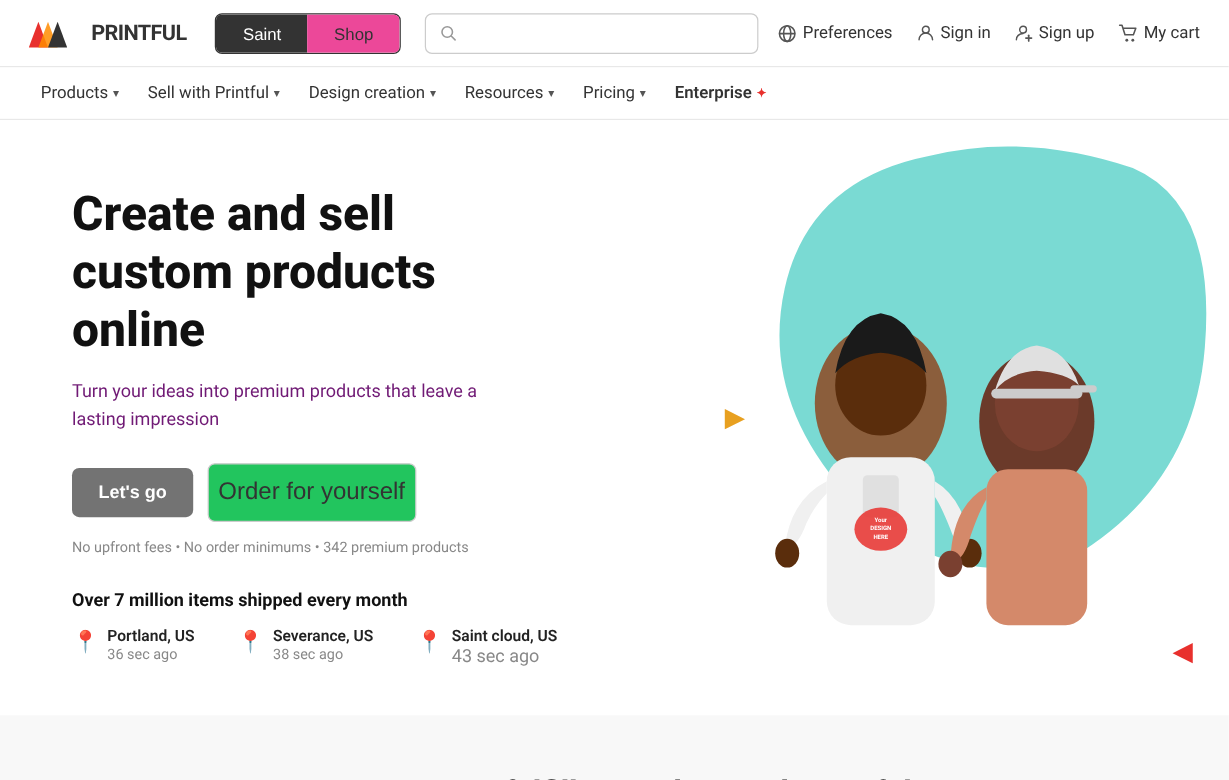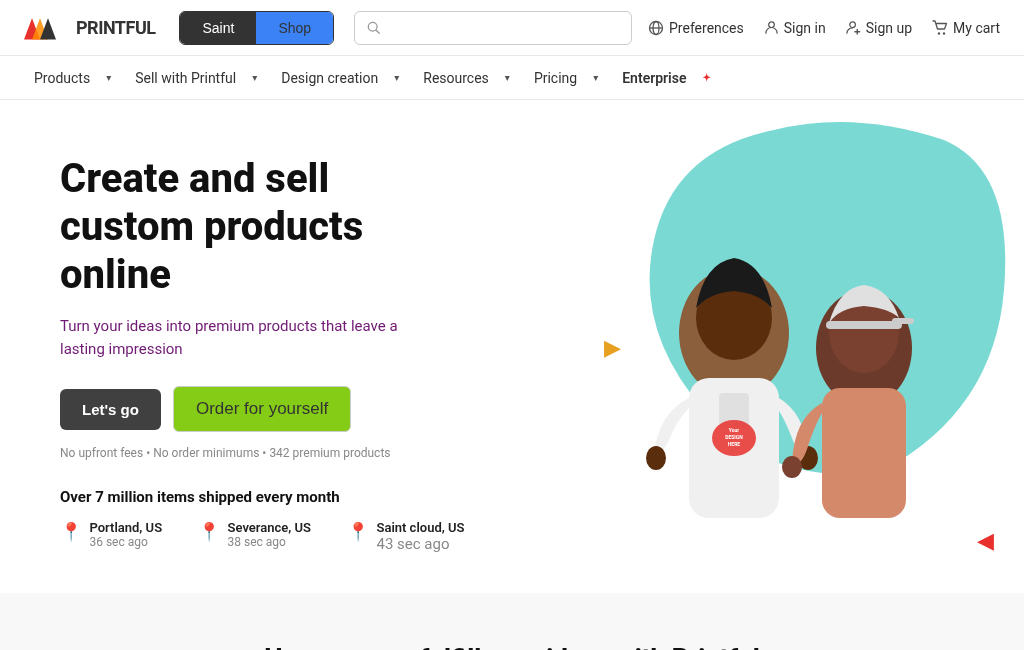--- a/index.html
+++ b/index.html
@@ -4,32 +4,32 @@
   <style>
     * { margin: 0; padding: 0; box-sizing: border-box; }
     body { font-family: -apple-system, BlinkMacSystemFont, 'Segoe UI', Roboto, sans-serif; font-size: 14px; color: #333; background: #fff; width: 1024px; overflow-x: hidden; }
 
     
     .header { display: flex; align-items: center; padding: 0 24px; height: 56px; border-bottom: 1px solid #e8e8e8; gap: 16px; }
     .logo { display: flex; align-items: center; gap: 20px; margin-right: 8px; }
     .logo-icon { width: 32px; height: 28px; }
     .logo-text { font-size: 18px; font-weight: 700; color: #333; letter-spacing: -0.5px; }
     .sell-shop-toggle { display: flex; border: 1.5px solid #333; border-radius: 6px; overflow: hidden; height: 34px; }
-    .toggle-btn { padding: 0 22px; font-size: 14px; font-weight: 500; border: none; cursor: pointer; background: #3b82f6; color: #333; }
+    .toggle-btn { padding: 0 22px; font-size: 14px; font-weight: 500; border: none; cursor: pointer; background: #ec4899; color: #333; }
     .toggle-btn.active { background: #333; color: #fff; }
     .search-bar { display: flex; align-items: center; border: 1.5px solid #ccc; border-radius: 6px; padding: 0 12px; height: 34px; flex: 1; max-width: 280px; margin-left: 4px; gap: 8px; }
     .search-bar input { border: none; outline: none; font-size: 14px; color: #555; background: transparent; width: 100%; }
     .search-icon-svg { color: #999; flex-shrink: 0; }
     .header-actions { display: flex; align-items: center; gap: 20px; margin-left: auto; }
     .header-action { display: flex; align-items: center; gap: 5px; font-size: 14px; color: #333; cursor: pointer; text-decoration: none; }
     .header-action svg { color: #555; }
 
     
     .nav { display: flex; align-items: center; padding: 0 24px; height: 44px; border-bottom: 1px solid #e8e8e8; gap: 4px; }
-    .nav-item { display: flex; align-items: center; gap: 16px; padding: 0 10px; height: 100%; font-size: 14px; color: #333; cursor: pointer; white-space: nowrap; }
+    .nav-item { display: flex; align-items: center; gap: 4px; padding: 0 10px; height: 100%; font-size: 14px; color: #333; cursor: pointer; white-space: nowrap; }
     .nav-item.enterprise { font-weight: 600; }
     .enterprise-star { color: #e8302d; font-size: 10px; vertical-align: super; }
     .chevron { font-size: 10px; color: #555; }
     .hero-left { flex: 1; max-width: 480px; z-index: 2; }
     .hero-title { font-size: 42px; font-weight: 800; color: #111; line-height: 1.15; margin-bottom: 16px; }
     .hero-sub { font-size: 15px; color: #444; margin-bottom: 28px; line-height: 1.5; }
     .hero-buttons { display: flex; gap: 12px; align-items: center; margin-bottom: 14px; }
     .btn-primary { background: #e8302d; color: #fff; border: none; padding: 12px 22px; border-radius: 6px; font-size: 15px; font-weight: 600; cursor: pointer; }
     .btn-secondary { background: #fff; color: #333; border: 1.5px solid #ccc; padding: 12px 22px; border-radius: 6px; font-size: 15px; font-weight: 500; cursor: pointer; }
     .locations { display: flex; gap: 40px; }
@@ -129,22 +129,22 @@
       <span class="enterprise-star">✦</span>
   </div>
 </nav>
 
 <section style="position:relative; min-height:400px; background:#fff; display:flex; align-items:stretch; overflow:hidden;">
 
   <div class="hero-left" style="padding: 55px 0 40px 60px; z-index:2; flex:1;">
     <h1 class="hero-title" style="font-size:40px; font-weight:800; color:#111; line-height:1.2; margin-bottom:16px; max-width:380px;">Create and sell custom products online</h1>
     <p class="hero-sub" style="font-size:15px; color:#701a75; line-height:1.5; max-width:360px; margin-bottom:26px;">Turn your ideas into premium products that leave a lasting impression</p>
     <div class="hero-buttons">
-      <button class="btn-primary" style="background:#404040; color:#fff; border:none; padding:12px 22px; border-radius:6px; font-size:15px; font-weight:600; cursor:pointer;">Let's go</button>
-      <button class="btn-secondary" style="background:#84cc16; color:#333; border:1.5px solid #ccc; padding:12px 22px; border-radius:6px; font-size:17px; font-weight:500; cursor:pointer;">Order for yourself</button>
+      <button class="btn-primary" style="background:#737373; color:#fff; border:none; padding:12px 22px; border-radius:6px; font-size:15px; font-weight:600; cursor:pointer;">Let's go</button>
+      <button class="btn-secondary" style="background:#22c55e; color:#333; border:1.5px solid #ccc; padding:12px 8px; border-radius:6px; font-size:20px; font-weight:500; cursor:pointer;">Order for yourself</button>
     </div>
     <p style="font-size:12px; color:#888; margin-bottom:28px;">No upfront fees • No order minimums • 342 premium products</p>
 
     <div>
       <h3 style="font-size:15px; font-weight:700; color:#111; margin-bottom:14px;">Over 7 million items shipped every month</h3>
       <div class="locations" style="display:flex; gap:36px;">
 
         <div class="location" style="display:flex;align-items:flex-start;gap:7px;">
           <span style="color:#e8a020; font-size:18px; margin-top:1px;">📍</span>
           <div>

